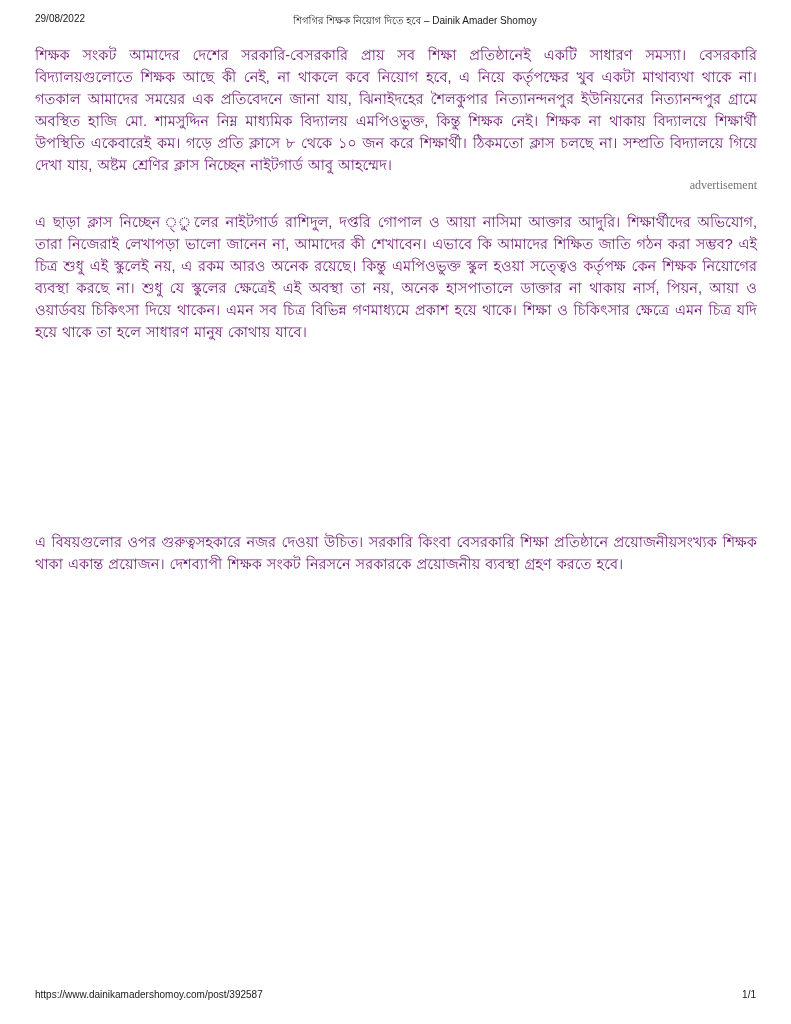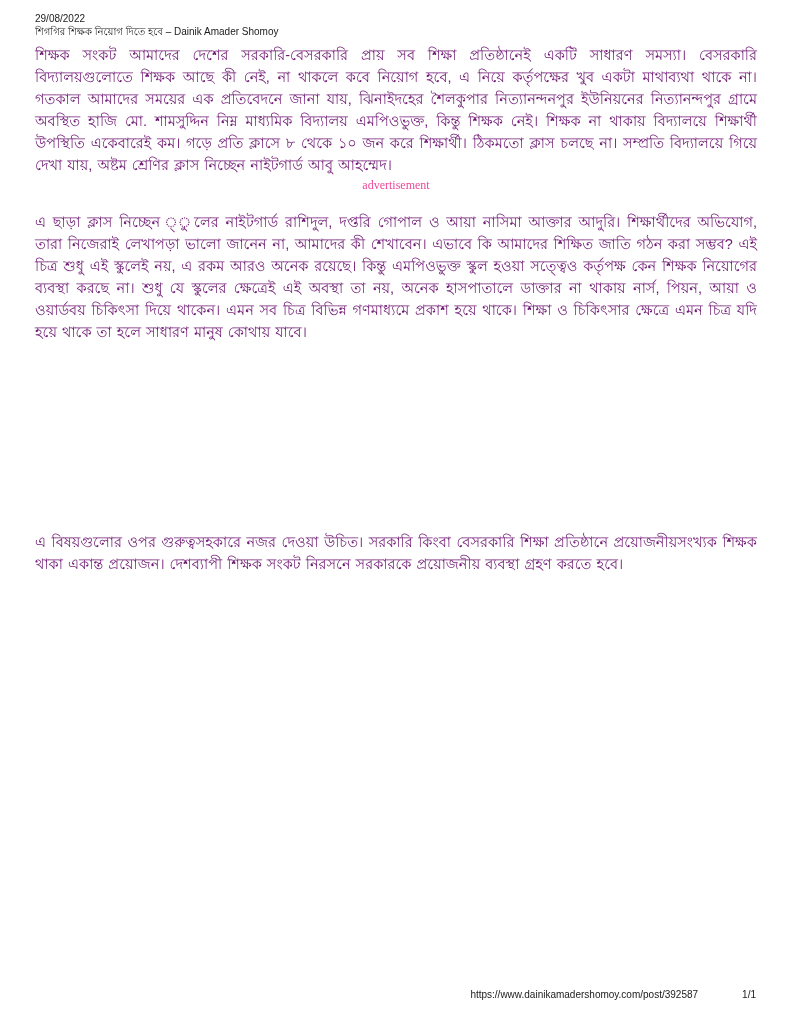--- a/index.html
+++ b/index.html
@@ -18,27 +18,27 @@
   }
   .print-header {
     position: absolute;
     top: 13px;
     left: 35px;
     right: 46px;
     display: flex;
     align-items: flex-start;
     font-size: 10px;
     color: #1a1a1a;
-    flex-direction: column;
   }
   .print-header .date {
     white-space: nowrap;
   }
   .print-header .doc-title {
     flex: 1;
+    text-align: center;
     white-space: nowrap;
     overflow: hidden;
   }
   .article {
     position: absolute;
     left: 35px;
     width: 722px;
   }
   .body-text {
     margin: 0;
@@ -47,42 +47,42 @@
     text-align: justify;
     color: #701a75;
     word-spacing: 1px;
   }
   .para-1 { top: 44px; }
   .ad-label {
     position: absolute;
     left: 35px;
     width: 722px;
     top: 178px;
-    text-align: center;
+    text-align: right;
     font-family: "Liberation Serif", serif;
     font-size: 12px;
-    color: #ec4899;
+    color: #737373;
   }
   .para-2 { top: 211px; }
   .ad-placeholder {
     position: absolute;
     left: 35px;
     top: 350px;
     width: 722px;
     height: 190px;
     background: #ffffff;
   }
   .para-3 { top: 531px; }
   .print-footer {
     position: absolute;
     left: 35px;
     right: 35px;
     top: 989px;
     display: flex;
-    justify-content: flex-end;
+    justify-content: space-between;
     font-size: 10px;
     color: #1a1a1a;
   }
   .print-footer .url { white-space: nowrap; }
   .print-footer .page-num { white-space: nowrap; margin-left: 44px; }
 </style>
 </head>
 <body>
 
 <div class="page">

